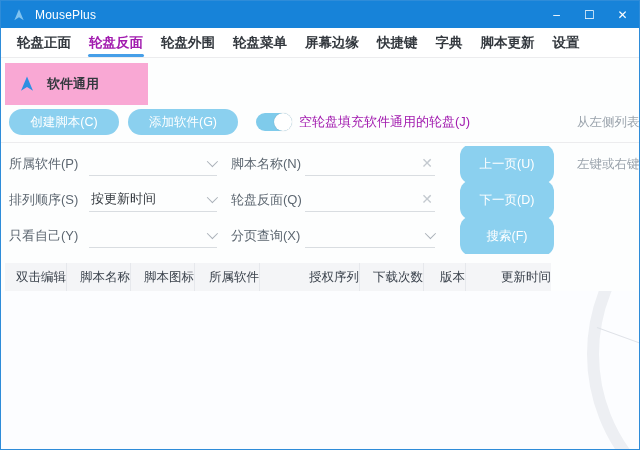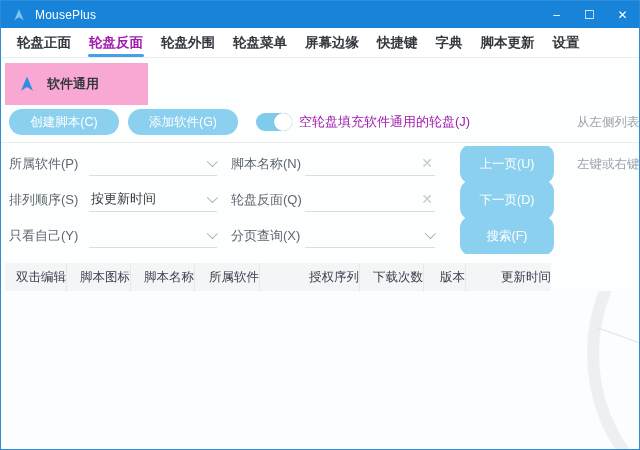--- a/index.html
+++ b/index.html
@@ -161,22 +161,22 @@
         <span class="value"></span>
         <span class="chev"></span>
       </div>
       <button class="pill small">搜索(F)</button>
     </div>
 
   </div>
 
   <div class="thead">
     <div class="th" style="width:62px">双击编辑</div>
+    <div class="th" style="width:64px">脚本名称</div>
     <div class="th" style="width:64px">脚本图标</div>
-    <div class="th" style="width:64px">脚本名称</div>
     <div class="th" style="width:65px">所属软件</div>
     <div class="th" style="width:100px">授权序列</div>
     <div class="th" style="width:64px">下载次数</div>
     <div class="th" style="width:42px">版本</div>
     <div class="th" style="width:85px">更新时间</div>
   </div>
 
   <div class="content">
     <div class="wheel-circle"></div>
     <div class="wheel-line"></div>

